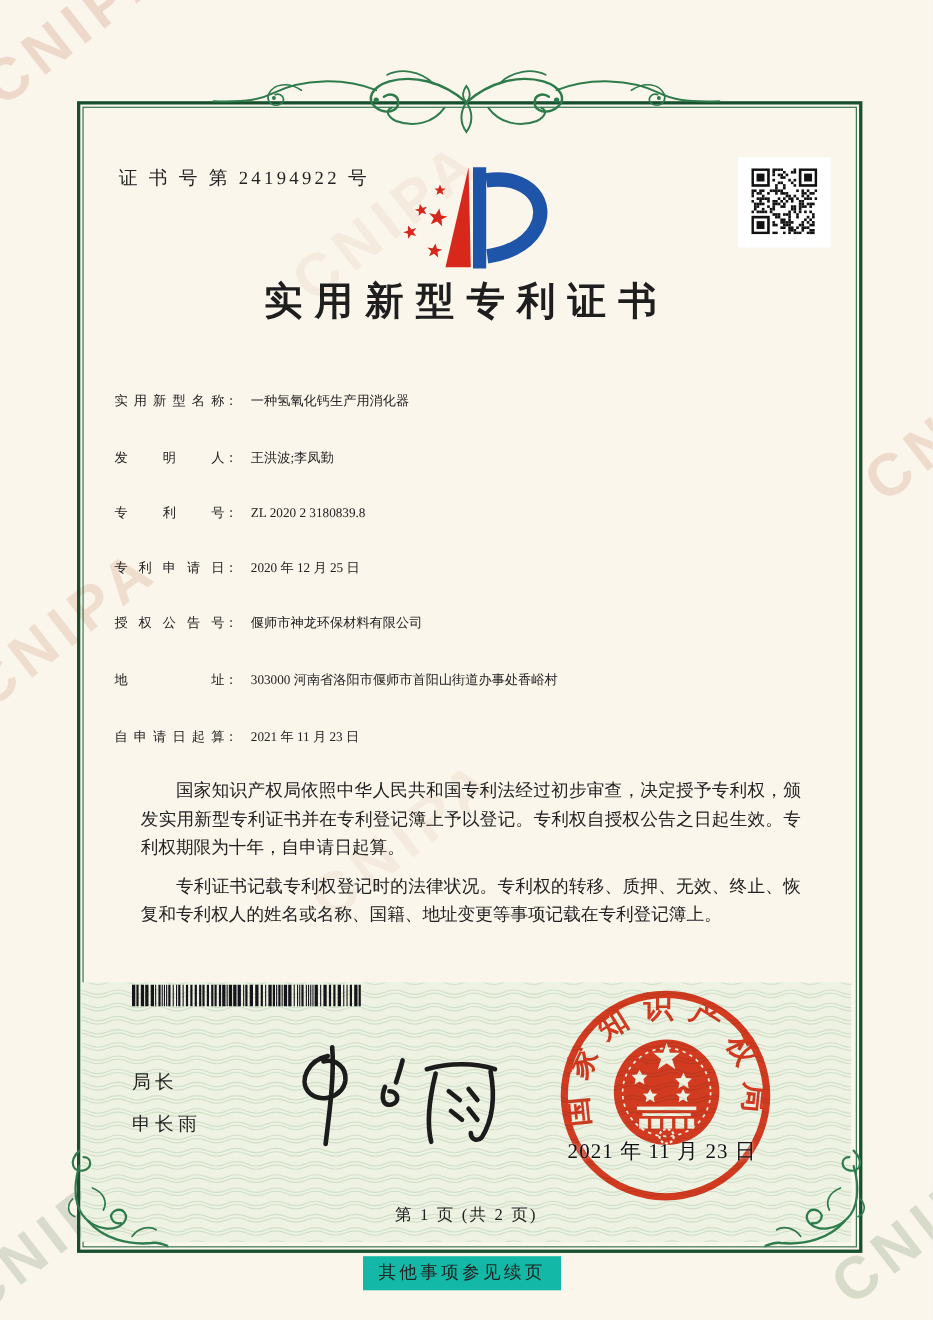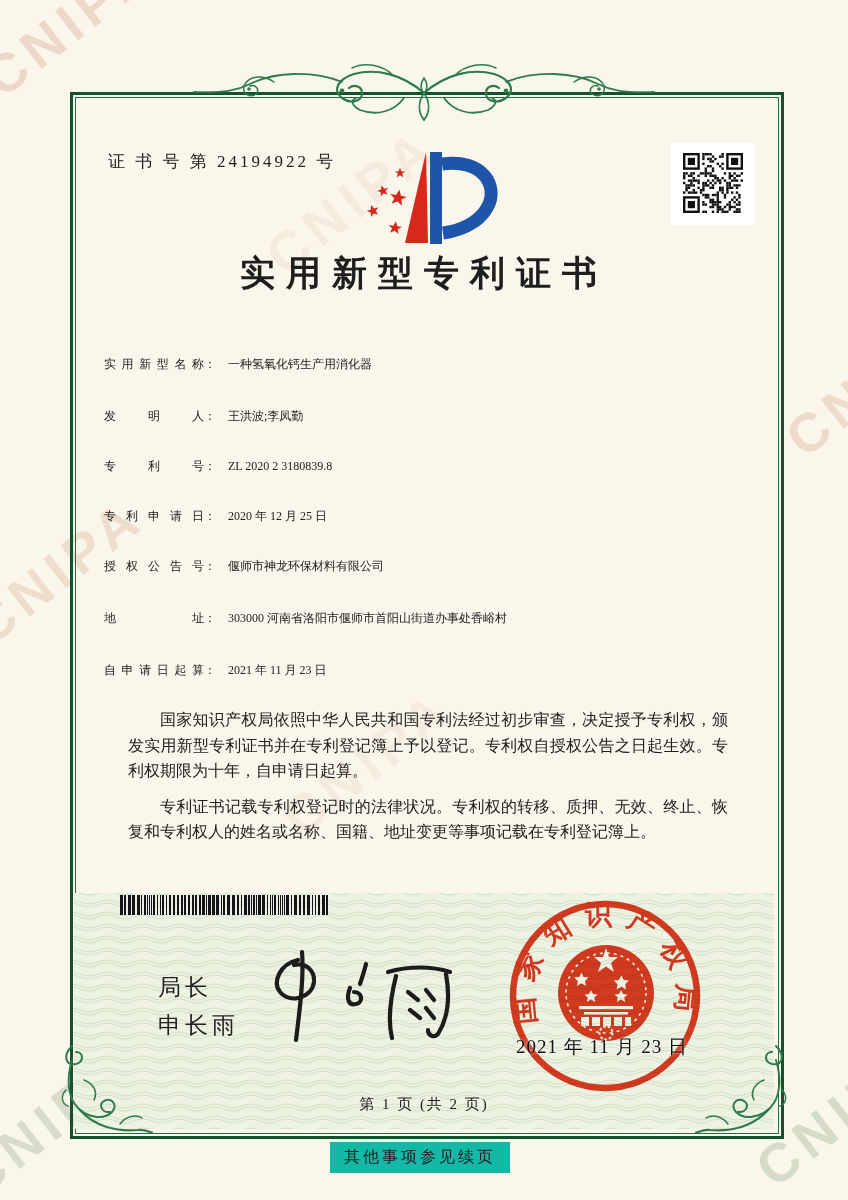--- a/index.html
+++ b/index.html
@@ -24,21 +24,21 @@
          font-weight:700;letter-spacing:11px;color:#1e1e1e;z-index:4;}
   .frow{position:absolute;left:104px;width:645px;font-size:12px;white-space:nowrap;z-index:4;}
   .flabel{display:inline-block;width:100px;text-align:justify;text-align-last:justify;-moz-text-align-last:justify;}
   .fvalue{margin-left:12px;}
   .pair2{position:absolute;left:337px;top:0;}
   .pair2 .flabel{width:auto;letter-spacing:2px;}
   .paras{position:absolute;left:118px;top:697px;width:620px;font-size:16px;line-height:25.5px;
          text-align:justify;z-index:4;}
   .paras p{margin:10px;text-indent:2em;}
   .barcode{position:absolute;left:120px;top:895px;z-index:3;}
-  .signer{position:absolute;left:120px;z-index:4;font-size:23px;letter-spacing:4px;margin-left:38px;}
+  .signer{position:absolute;left:120px;z-index:4;font-size:17px;letter-spacing:4px;}
   .signature{position:absolute;left:250px;top:948px;z-index:4;}
   .signature path{stroke:#1c1c1c;stroke-width:4.2;fill:none;stroke-linecap:round;stroke-linejoin:round;}
   .seal{position:absolute;left:495px;top:886px;z-index:3;mix-blend-mode:multiply;opacity:.95;}
   .sealdate{position:absolute;left:516px;top:1034px;width:190px;font-size:19px;letter-spacing:1px;
             color:#101010;z-index:5;text-shadow:0 0 3px rgba(255,255,255,.85);white-space:nowrap;}
   .pgfoot{position:absolute;left:70px;top:1095px;width:708px;text-align:center;font-size:15px;
           letter-spacing:2px;z-index:4;}
   .note{position:absolute;left:330px;top:1142px;background:#14b8a6;padding:5px 14px;
         font-size:16px;letter-spacing:3px;z-index:4;}
   .qrwrap{position:absolute;left:671px;top:143px;width:84px;height:82px;background:#fff;z-index:4;}

